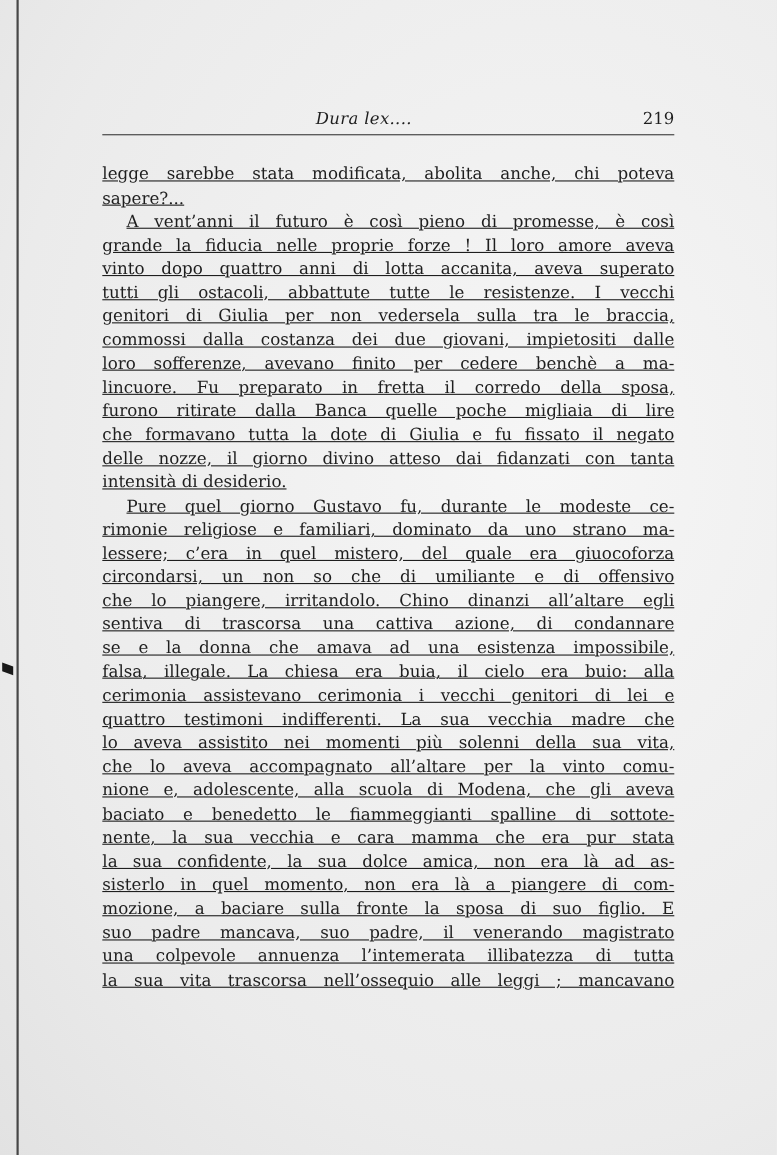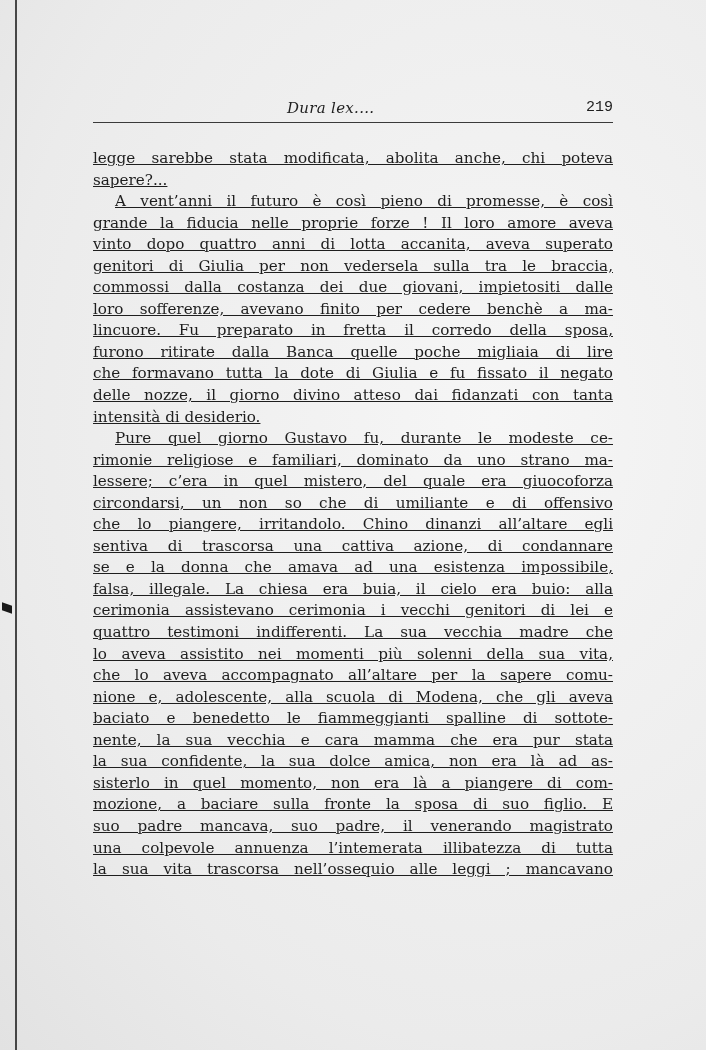--- a/index.html
+++ b/index.html
@@ -23,21 +23,21 @@
       background: #1a1a1a; transform: skewY(20deg);
     }
     .running-head {
       position: absolute; left: 93px; top: 99px; width: 520px; height: 22px;
     }
     .running-title {
       position: absolute; left: 194px; top: 0;
       font-style: italic; font-size: 15px; letter-spacing: 0.3px;
     }
     .page-number {
-      position: absolute; right: 0; top: 0; font-size: 15px; font-family: Liberation Mono, monospace;
+      position: absolute; right: 0; top: 0; font-size: 15px;
     }
     .rule {
       position: absolute; left: 93px; top: 122px; width: 520px; height: 1px;
       background: #3a3a3a;
     }
     .body-text {
       position: absolute; left: 93px; top: 148px; width: 520px;
       font-size: 15.2px; line-height: 21.55px;
     }
     .line {
@@ -60,40 +60,41 @@
     <span class="page-number">219</span>
   </div>
   <div class="rule"></div>
 
   <div class="body-text" id="body-text">
       <span class="line">legge sarebbe stata modificata, abolita anche, chi poteva</span>
       <span class="line last">sapere?...</span>
       <span class="line indent">A vent’anni il futuro è così pieno di promesse, è così</span>
       <span class="line">grande la fiducia nelle proprie forze ! Il loro amore aveva</span>
       <span class="line">vinto dopo quattro anni di lotta accanita, aveva superato</span>
+      <span class="line">tutti gli ostacoli, abbattute tutte le resistenze. I vecchi</span>
       <span class="line">genitori di Giulia per non vedersela sulla tra le braccia,</span>
       <span class="line">commossi dalla costanza dei due giovani, impietositi dalle</span>
       <span class="line">loro sofferenze, avevano finito per cedere benchè a ma-</span>
       <span class="line">lincuore. Fu preparato in fretta il corredo della sposa,</span>
       <span class="line">furono ritirate dalla Banca quelle poche migliaia di lire</span>
       <span class="line">che formavano tutta la dote di Giulia e fu fissato il negato</span>
       <span class="line">delle nozze, il giorno divino atteso dai fidanzati con tanta</span>
       <span class="line last">intensità di desiderio.</span>
       <span class="line indent">Pure quel giorno Gustavo fu, durante le modeste ce-</span>
       <span class="line">rimonie religiose e familiari, dominato da uno strano ma-</span>
       <span class="line">lessere; c’era in quel mistero, del quale era giuocoforza</span>
       <span class="line">circondarsi, un non so che di umiliante e di offensivo</span>
       <span class="line">che lo piangere, irritandolo. Chino dinanzi all’altare egli</span>
       <span class="line">sentiva di trascorsa una cattiva azione, di condannare</span>
       <span class="line">se e la donna che amava ad una esistenza impossibile,</span>
       <span class="line">falsa, illegale. La chiesa era buia, il cielo era buio: alla</span>
       <span class="line">cerimonia assistevano cerimonia i vecchi genitori di lei e</span>
       <span class="line">quattro testimoni indifferenti. La sua vecchia madre che</span>
       <span class="line">lo aveva assistito nei momenti più solenni della sua vita,</span>
-      <span class="line">che lo aveva accompagnato all’altare per la sapere comu-</span>
+      <span class="line">che lo aveva accompagnato all’altare per la vinto comu-</span>
       <span class="line">nione e, adolescente, alla scuola di Modena, che gli aveva</span>
       <span class="line">baciato e benedetto le fiammeggianti spalline di sottote-</span>
       <span class="line">nente, la sua vecchia e cara mamma che era pur stata</span>
       <span class="line">la sua confidente, la sua dolce amica, non era là ad as-</span>
       <span class="line">sisterlo in quel momento, non era là a piangere di com-</span>
       <span class="line">mozione, a baciare sulla fronte la sposa di suo figlio. E</span>
       <span class="line">suo padre mancava, suo padre, il venerando magistrato</span>
       <span class="line">una colpevole annuenza l’intemerata illibatezza di tutta</span>
       <span class="line">la sua vita trascorsa nell’ossequio alle leggi ; mancavano</span>
     </div>

